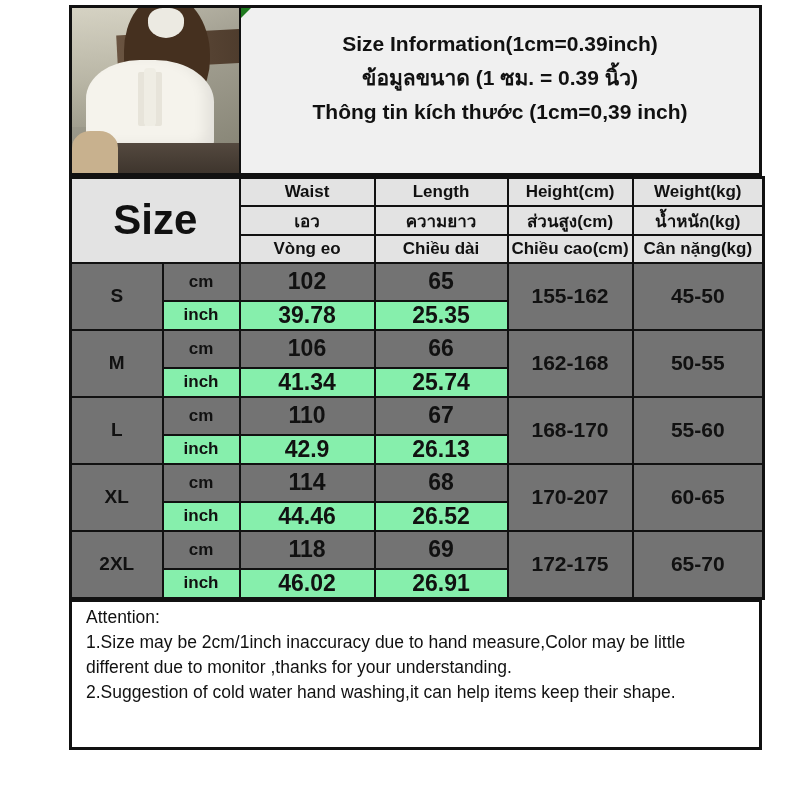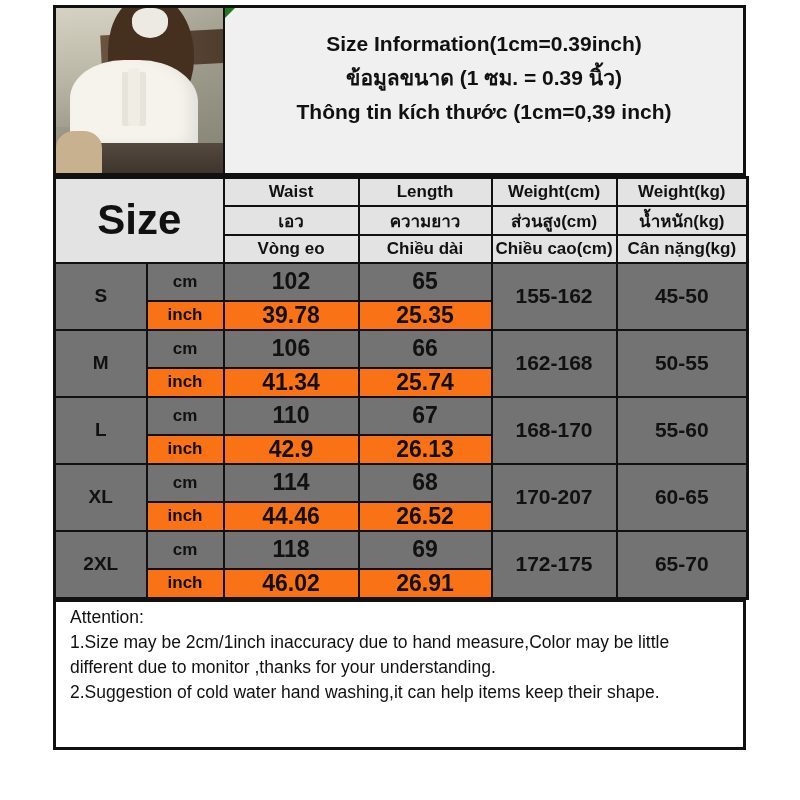--- a/index.html
+++ b/index.html
@@ -1,19 +1,19 @@
 <!DOCTYPE html>
 <html><head>
 <meta charset="utf-8">
 <style>
   * { margin: 0; padding: 0; box-sizing: border-box; }
   html, body { width: 800px; height: 800px; background: #ffffff; }
   body { font-family: "Liberation Sans", sans-serif; color: #111; position: relative; }
 
-  .content { position: absolute; left: 53px; top: 5px; width: 693px; }
+  .content { position: absolute; left: 69px; top: 5px; width: 693px; }
 
   
   .header-box {
     display: flex;
     height: 171px;
     border: 3px solid #111;
     background: #f0f0f0;
   }
   .photo {
     width: 169px;
@@ -55,21 +55,21 @@
 
   
   table.size-table { border-collapse: collapse; width: 693px; table-layout: fixed;
     border: 3px solid #111; }
   .size-table td { border: 2px solid #111; text-align: center; vertical-align: middle;
     font-weight: bold; font-size: 17px; overflow: hidden; }
   .size-table tr.hrow td { height: 28px; background: #e3e3e3; margin-left: 47px; }
   .size-table td.size-head { background: #d8d8d8; font-size: 42px; }
   .size-table td.c-size { background: #d8d8d8; font-size: 19px; }
   .size-table tr.r-cm td { height: 38px; background: #737373; }
-  .size-table tr.r-inch td { height: 28px; background: #f97316; }
+  .size-table tr.r-inch td { height: 28px; background: #86efac; }
   .size-table td.c-merged { background: #f2f2f2; font-size: 21px; margin-left: 13px; }
   .size-table td.c-val { font-size: 23px; text-align: center; }
 
   
   .attention-box {
     border: 3px solid #111; border-top-width: 2px;
     background: #ffffff; height: 150px;
     padding: 3px 8px 0 14px;
     font-size: 17.5px; font-weight: normal; line-height: 25px; color: #111;
   }
@@ -105,21 +105,21 @@
         <col style="width:135px">
       <col style="width:133px">
         <col style="width:125px">
         <col style="width:131px">
     </colgroup>
     <tbody>
       <tr class="hrow">
         <td class="size-head" colspan="2" rowspan="3">Size</td>
         <td>Waist</td>
         <td>Length</td>
-        <td>Weight(cm)</td>
+        <td>Height(cm)</td>
         <td>Weight(kg)</td>
       </tr>
       <tr class="hrow">
         <td>เอว</td>
         <td>ความยาว</td>
         <td>ส่วนสูง(cm)</td>
         <td>น้ำหนัก(kg)</td>
       </tr>
       <tr class="hrow">
         <td>Vòng eo</td>

